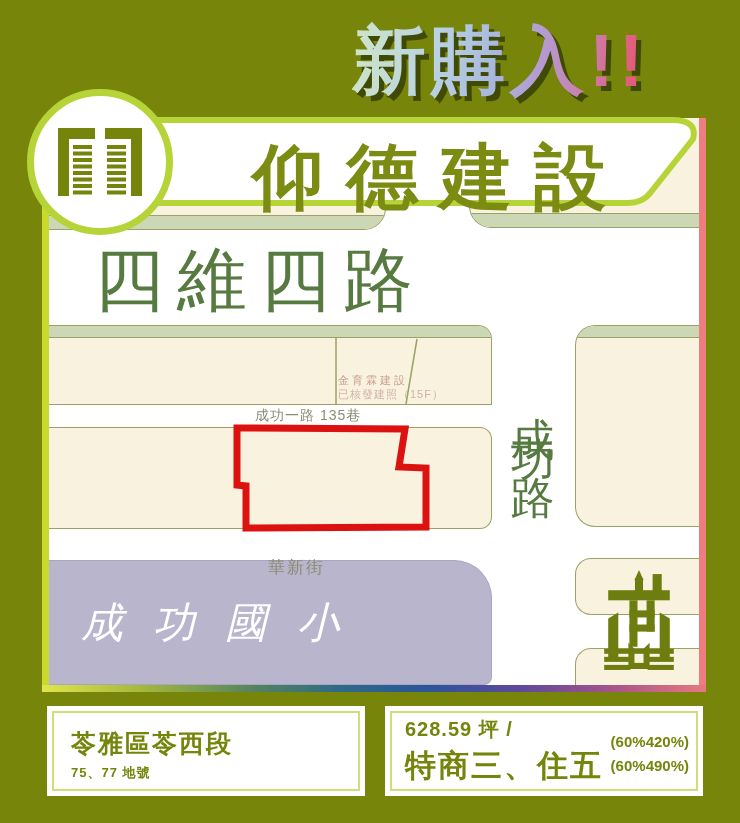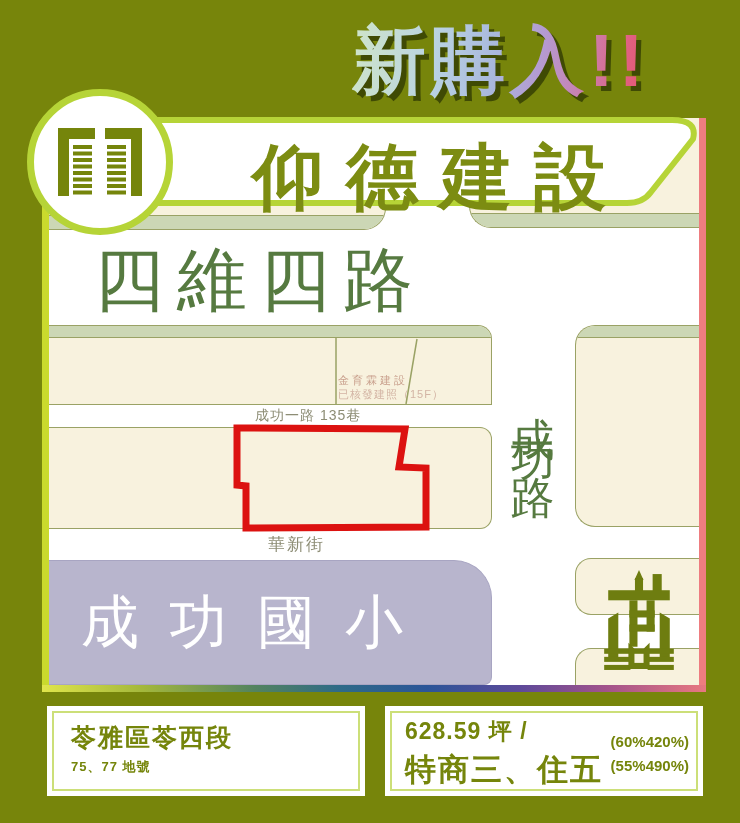--- a/index.html
+++ b/index.html
@@ -44,27 +44,27 @@
   .road-big {
     position:absolute; color:#567a40; white-space:nowrap;
   }
   .road-weiwei { left:52px; top:116px; font-size:70px; letter-spacing:13px; font-weight:400; }
   .road-vert {
     left:462px; top:264px; font-size:44px; letter-spacing:20px; font-weight:400;
     writing-mode:vertical-rl; text-orientation:upright;
   }
   .road-small { position:absolute; color:#8d8d75; white-space:nowrap; }
   .road-135  { left:213px; top:289px; font-size:14px; letter-spacing:1px; }
-  .road-hua  { left:226px; top:415px; font-size:17px; letter-spacing:2px;font-family:Liberation Mono, monospace; }
+  .road-hua  { left:226px; top:438px; font-size:17px; letter-spacing:2px;font-family:Liberation Mono, monospace; }
   .neighbor { position:absolute; left:296px; top:256px; color:#c9a08d; line-height:1.25; }
   .neighbor .n1 { font-size:11px; letter-spacing:3px; font-weight:normal; }
   .neighbor .n2 { font-size:11px; letter-spacing:1px; color:#d3b4a4; }
   .school-label {
-    color:#ffffff; font-size:58px; letter-spacing:30px; font-weight:400;
-    padding-left:32px; white-space:nowrap;
+    color:#ffffff; font-size:42px; letter-spacing:30px; font-weight:400;
+    padding-left:32px; white-space:nowrap;font-style:italic;
   }
   .map-svg { position:absolute; left:0; top:0; width:664px; height:574px; pointer-events:none; }
   
   .banner-svg { position:absolute; left:50px; top:114px; width:660px; height:96px; }
   .banner-title {
     position:absolute; left:200px; top:130px; width:480px; text-align:center;
     font-size:72px; font-weight:bold; letter-spacing:22px; color:#7c8c12; white-space:nowrap;
   }
   .logo-circle {
     position:absolute; left:27px; top:89px; width:146px; height:146px;
@@ -74,25 +74,25 @@
   
   .foot-box {
     position:absolute; top:706px; width:318px; height:90px; background:#ffffff;
   }
   .foot-box .inner-border {
     position:absolute; left:5px; top:5px; right:5px; bottom:5px;
     border:2.5px solid #ccdf78; pointer-events:none;
   }
   .foot-left  { left:47px; }
   .foot-right { left:385px; display:flex; }
-  .foot-left .content { padding:15px 0 0 24px; }
+  .foot-left .content { padding:15px 0 0 24px;margin-top:6px; }
   .fl-1 { font-size:25px; font-weight:bold; color:#75850b; letter-spacing:2px; }
   .fl-2 { font-size:13px; font-weight:bold; color:#75850b; margin-top:4px; letter-spacing:1px; }
   .fr-main { padding:10px 0 0 20px; }
-  .fr-1 { font-size:23px; font-weight:bold; color:#75850b; letter-spacing:1px; }
+  .fr-1 { font-size:20px; font-weight:bold; color:#75850b; letter-spacing:1px; }
   .fr-2 { font-size:31px; font-weight:bold; color:#75850b; letter-spacing:2px; margin-top:2px; }
   .fr-notes { margin-left:auto; padding:27px 14px 0 0; }
   .fr-n { font-size:15px; font-weight:bold; color:#75850b; }
   .fr-n + .fr-n { margin-top:7px; }
 </style>
 </head>
 <body>
 
 <div class="map-wrap">
 
@@ -205,15 +205,15 @@
 </div>
 
 <div class="foot-box foot-right">
   <div class="inner-border"></div>
   <div class="fr-main">
     <div class="fr-1">628.59 坪 /</div>
     <div class="fr-2">特商三、住五</div>
   </div>
   <div class="fr-notes">
     <div class="fr-n">(60%420%)</div>
-    <div class="fr-n">(55%490%)</div>
+    <div class="fr-n">(60%490%)</div>
   </div>
 </div>
 
 </body></html>

